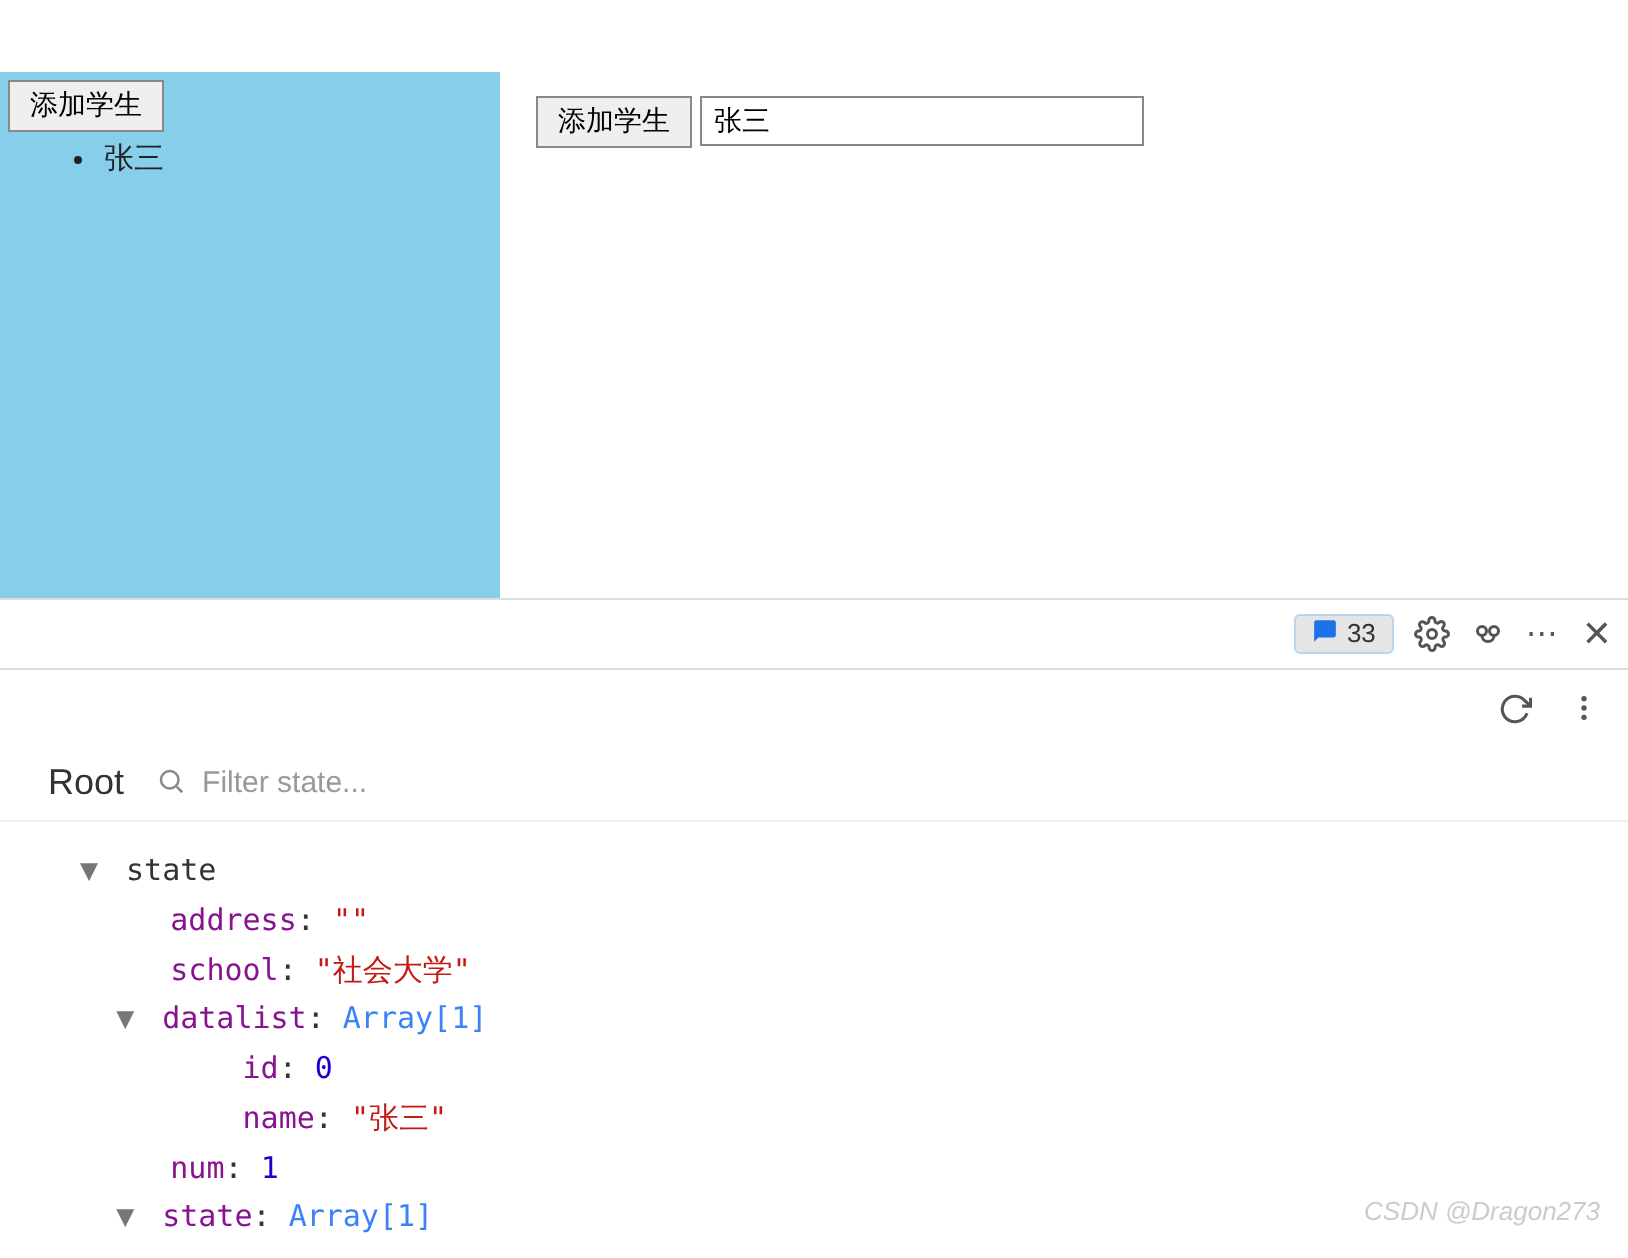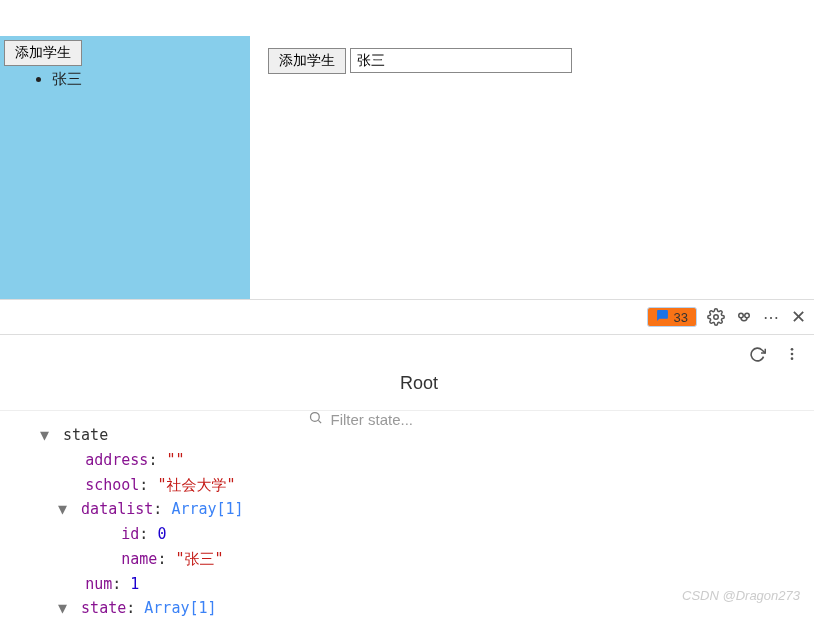--- a/index.html
+++ b/index.html
@@ -10,47 +10,47 @@
     .left-panel { width: 250px; background: #87ceeb; padding: 4px 0 0 4px; }
     .left-panel button { background: #efefef; border: 1px solid #888; padding: 3px 10px; font-size: 14px; cursor: pointer; }
     .left-panel ul { list-style: disc; margin-left: 48px; margin-top: 4px; }
     .left-panel li { font-size: 15px; color: #222; }
     
     .right-panel { flex: 1; background: #fff; padding: 12px 18px; display: flex; align-items: flex-start; gap: 4px; }
     .right-panel button { background: #efefef; border: 1px solid #888; padding: 3px 10px; font-size: 14px; cursor: pointer; }
     .right-panel input { border: 1px solid #888; padding: 3px 6px; font-size: 14px; width: 222px; height: 25px; }
     
     .devtools-bar { height: 36px; border-top: 1px solid #ddd; border-bottom: 1px solid #ddd; display: flex; justify-content: flex-end; align-items: center; padding-right: 8px; gap: 10px; }
-    .badge { border: 1px solid #b8d4f0; background: #f97316; border-radius: 3px; padding: 1px 8px; display: flex; align-items: center; gap: 4px; font-size: 13px; color: #333; }
+    .badge { border: 1px solid #b8d4f0; background: #e5e5e5; border-radius: 3px; padding: 1px 8px; display: flex; align-items: flex-start; gap: 4px; font-size: 13px; color: #333; }
     .badge-icon { color: #1a73e8; font-size: 13px; }
     .gear-icon, .robot-icon, .more-icon, .close-x { cursor: pointer; color: #555; display: flex; align-items: center; }
     .more-icon { font-size: 16px; letter-spacing: 2px; color: #555; }
     .close-x { font-size: 18px; color: #555; }
     
     .refresh-bar { height: 38px; display: flex; justify-content: flex-end; align-items: center; padding-right: 14px; gap: 18px; }
     .refresh-icon, .vdots-icon { cursor: pointer; color: #555; display: flex; align-items: center; }
     
-    .filter-bar { height: 38px; display: flex; align-items: center; padding-left: 24px; gap: 16px; border-bottom: 1px solid #eee; flex-direction: column; }
+    .filter-bar { height: 38px; display: flex; align-items: center; padding-left: 24px; gap: 16px; border-bottom: 1px solid #eee; }
     .root-label { font-size: 18px; color: #333; }
     .search-wrap { display: flex; align-items: center; gap: 8px; color: #999; }
     .search-icon { color: #888; }
     .filter-input { border: none; outline: none; font-size: 15px; color: #333; width: 200px; }
     .filter-input::placeholder { color: #999; }
     
     .tree { padding: 12px 0 0 24px; font-family: Consolas, Monaco, monospace; font-size: 15px; line-height: 1.65; color: #333; margin-left: 16px; }
     .tree-row { white-space: pre; }
     .caret { color: #777; display: inline-block; width: 14px; cursor: pointer; user-select: none; }
     .key-purple { color: #881391; }
     .key-root { color: #333; }
     .colon { color: #333; }
     .str { color: #c41a16; }
     .type { color: #3b82f6; }
     .num { color: #1c00cf; }
     
-    .watermark { position: absolute; bottom: 26px; right: 14px; color: #ccc; font-size: 13px; font-style: italic; font-family: Arial, sans-serif; }
+    .watermark { position: absolute; bottom: 16px; right: 14px; color: #ccc; font-size: 13px; font-style: italic; font-family: Arial, sans-serif; }
   </style>
 </head>
 <body>
 
 <div class="top-area">
   <div class="left-panel">
     <button>添加学生</button>
     <ul>
       <li>张三</li>
     </ul>

